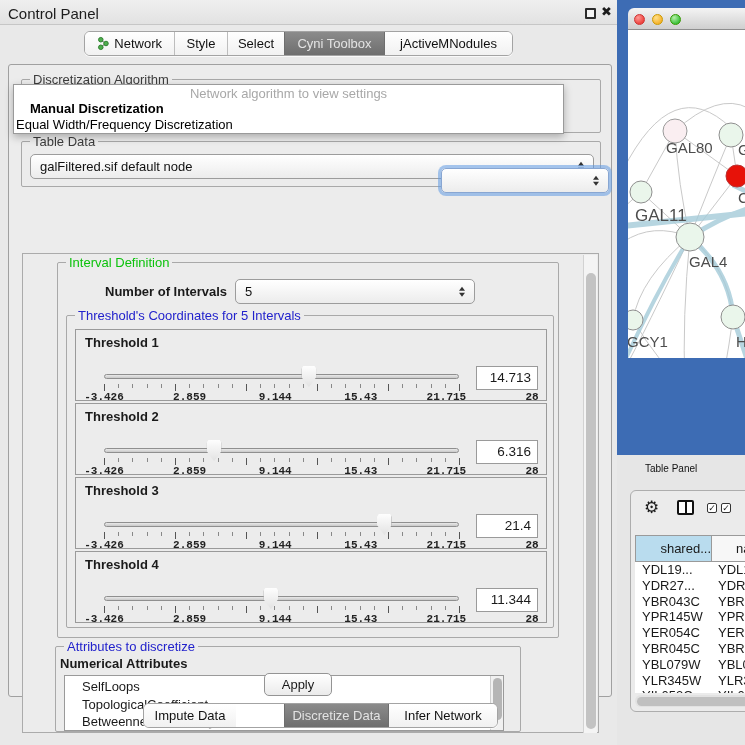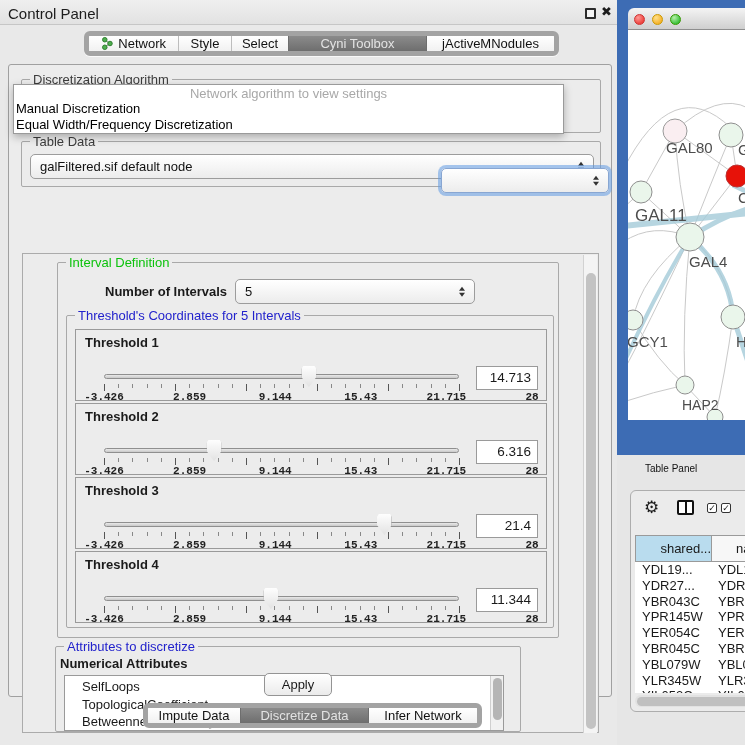--- a/index.html
+++ b/index.html
@@ -10,21 +10,21 @@
 
   
   #control-panel { left:0; top:0; width:617px; height:745px; background:#e9e9e9; }
   #cp-titlebar { left:0; top:0; width:617px; height:25px; background:linear-gradient(#efefef,#e2e2e2);
     border-bottom:1px solid #c6c6c6; }
   #cp-title { left:8px; top:5px; font-size:15px; color:#1c1c1c; }
   #float-btn { left:585px; top:8px; width:11px; height:11px; border:2px solid #2b2b2b; border-radius:1px; background:#f4f4f4; }
   #close-btn { left:601px; top:4px; font-size:13px; font-weight:bold; color:#1c1c1c; }
 
   
-  .seg { position:absolute; display:flex; height:25px; border:5px solid #a3a3a3; border-radius:6px;
+  .seg { position:absolute; display:flex; height:25px; border:1px solid #a3a3a3; border-radius:6px;
     background:#fff; overflow:hidden; box-shadow:0 1px 0 rgba(255,255,255,.7); }
   .seg-item { display:flex; align-items:center; justify-content:center; padding:0 12px;
     background:linear-gradient(#ffffff,#f1f1f1); color:#111; border-left:1px solid #bdbdbd; white-space:nowrap; }
   .seg-item:first-child { border-left:none; }
   .seg-item.sel { background:linear-gradient(#8b8b8b,#6e6e6e); color:#e3e3e3; border-left-color:#6e6e6e; }
   .seg-item.sel + .seg-item { border-left-color:#6e6e6e; }
 
   #outer-panel { left:8px; top:64px; width:604px; height:633px; background:#ececec;
     border:1px solid #a0a0a0; border-radius:3px; }
 
@@ -38,21 +38,21 @@
   .spin { position:absolute; right:9px; top:50%; transform:translateY(-50%); }
   .spin i { display:block; width:0; height:0; border-left:3.5px solid transparent; border-right:3.5px solid transparent; }
   .spin .up { border-bottom:4.5px solid #333; margin-bottom:2.5px; }
   .spin .dn { border-top:4.5px solid #333; }
 
   
   #algo-popup { left:13px; top:84px; width:551px; height:50px; background:#fff; border:1px solid #9a9a9a;
     box-shadow:0 3px 8px rgba(0,0,0,.28); z-index:6; }
   #algo-popup .ph { text-align:center; color:#a8a8a8; height:15px; line-height:15px; margin-top:1px; }
   #algo-popup .opt { padding-left:2px; height:16px; line-height:16px; color:#000; }
-  #algo-popup .opt.b { font-weight:normal; }
+  #algo-popup .opt.b { font-weight:bold;margin-left:14px; }
   #algo-combo-behind { left:432px; top:103px; width:168px; height:25px; z-index:2;
     background:linear-gradient(#fff,#ececec); border:1px solid #88a6d2; border-radius:5px;
     box-shadow:0 0 0 3px rgba(96,155,227,.55); }
 
   
   .th-panel { position:absolute; left:8px; width:472px; height:72px; border:1px solid #9a9a9a; background:#ececec; }
   .th-label { position:absolute; left:9px; top:5px; font-weight:bold; }
   .slider { position:absolute; left:28px; top:36px; width:355px; height:36px; }
   .track { position:absolute; left:0; top:8px; width:100%; height:5px; border:1px solid #8f8f8f; border-radius:3px;
     background:linear-gradient(#e9e9e9,#c9c9c9); }
@@ -83,21 +83,21 @@
   #scrollpane { left:13px; top:188px; width:577px; height:480px; border:1px solid #ababab; background:#ececec; }
   #vscroll { position:absolute; right:1px; top:1px; width:14px; height:478px; background:#f4f4f4; border-left:1px solid #d2d2d2; }
   #vscroll-thumb { position:absolute; left:1.5px; top:18px; width:10px; height:456px; background:#c3c3c3; border-radius:6px; }
 
   
   #right-col { left:617px; top:0; width:128px; height:745px; background:#e6e6e6; }
   #net-frame { position:absolute; left:0; top:0; width:128px; height:455px; }
   #net-titlebar { position:absolute; left:11px; top:8px; width:117px; height:22px;
     background:linear-gradient(#f4f4f4,#cfcfcf); border-bottom:1px solid #8e8e8e; border-radius:6px 0 0 0; }
   .tl { position:absolute; top:5.5px; width:11px; height:11px; border-radius:50%; }
-  #net-canvas { position:absolute; left:11px; top:30px; width:117px; height:390px; background:#fff; overflow:hidden; }
+  #net-canvas { position:absolute; left:11px; top:30px; width:117px; height:328px; background:#fff; overflow:hidden; }
 
   #table-panel-title { position:absolute; left:28px; top:463px; font-size:10px; color:#111; }
   #table-panel-box { position:absolute; left:13px; top:490px; width:130px; height:222px;
     background:#ebebeb; border:1px solid #adadad; border-radius:6px 0 0 6px; }
   #gear { position:absolute; left:13px; top:6px; font-size:17px; color:#1d1d1d; }
   #col-icon { position:absolute; left:46px; top:9px; width:17px; height:15px; border:2px solid #111; border-radius:2px; background:#fff; }
   #col-icon::after { content:""; position:absolute; left:5.5px; top:0; width:2px; height:11px; background:#111; }
   .mini-check { position:absolute; top:12px; width:10px; height:10px; border:1.5px solid #333; border-radius:2px;
     background:#fff; font-size:9px; line-height:9px; text-align:center; color:#222; }
   #tbl-header { position:absolute; left:4px; top:44px; width:126px; height:27px; display:flex; }
@@ -134,21 +134,21 @@
         <circle cx="9.5" cy="7.5" r="2.4" fill="#4eae4e" stroke="#2e7d2e"></circle>
       </svg>
       <span>Network</span>
     </div>
     <div class="seg-item" style="width:53px;">
       <span>Style</span>
     </div>
     <div class="seg-item" style="width:57px;">
       <span>Select</span>
     </div>
-    <div class="seg-item sel" style="width:138px;">
+    <div class="seg-item sel" style="width:100px;">
       <span>Cyni Toolbox</span>
     </div>
     <div class="seg-item" style="width:128px;">
       <span>jActiveMNodules</span>
     </div>
   </div>
 
   <div id="outer-panel" class="abs">
 
     <div class="group" style="left:12px; top:14px; width:580px; height:54px;">
@@ -287,21 +287,21 @@
       </div>
     </div>
 
     <div class="push-btn" style="left:255px; top:608px; width:68px; height:23px;">Apply</div>
   </div>
 
   <div class="seg" style="left:143px; top:703px;">
     <div class="seg-item" style="width:92px;">
       <span>Impute Data</span>
     </div>
-    <div class="seg-item sel" style="width:128px;">
+    <div class="seg-item sel" style="width:104px;margin-left:48px;">
       <span>Discretize Data</span>
     </div>
     <div class="seg-item" style="width:109px;">
       <span>Infer Network</span>
     </div>
   </div>
 
   <div id="algo-popup" class="abs">
     <div class="ph">Network algorithm to view settings</div>
     <div class="opt b">Manual Discretization</div>

